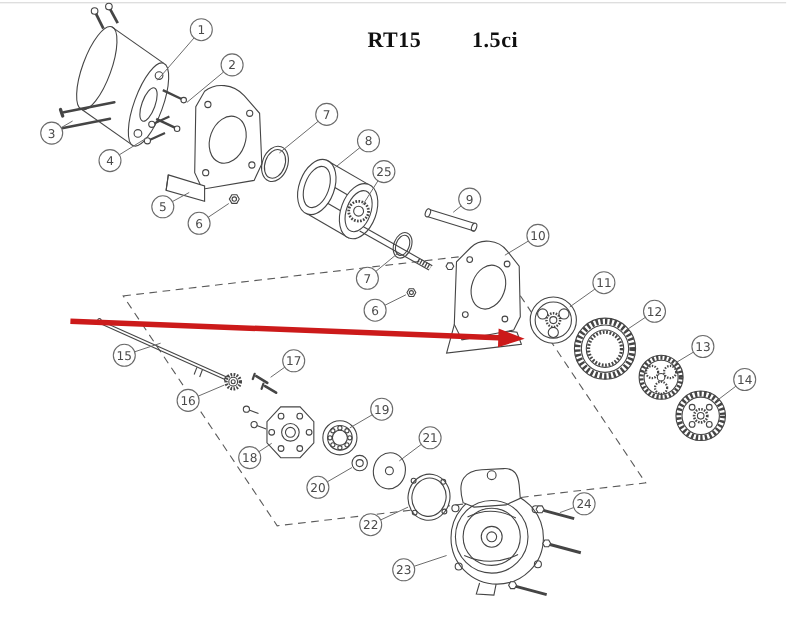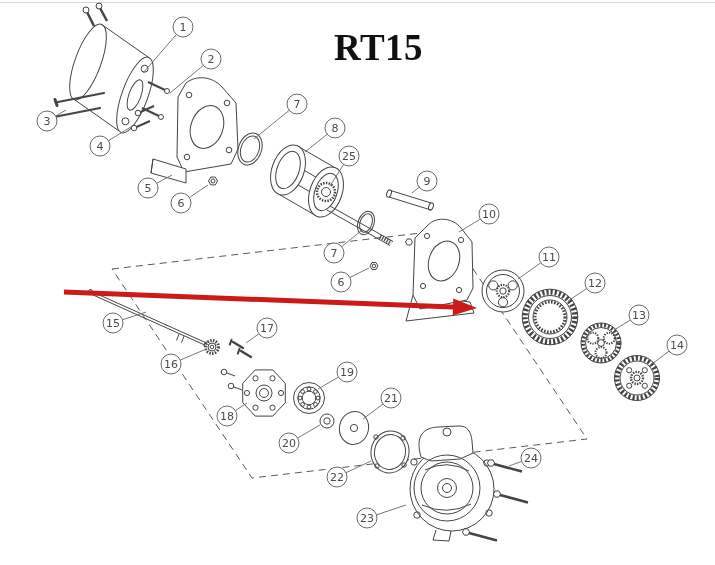--- a/index.html
+++ b/index.html
@@ -7,21 +7,21 @@
     --callout-color:#6a6a6a;
   }
   html,body{margin:0;padding:0;background:#ffffff;}
   #stage{
     position:relative;width:715px;height:565px;background:#ffffff;overflow:hidden;
     font-family:"Liberation Sans",sans-serif;
   }
   #top-border{position:absolute;top:2px;left:0;width:715px;height:1px;background:#d6d6d6;}
   #diagram-title{
     position:absolute;left:334px;top:26px;display:flex;gap:46px;
-    font-family:"Liberation Serif",serif;font-weight:bold;font-size:37px;color:#101010;
+    font-family:"Liberation Serif",serif;font-weight:bold;font-size:20px;color:#101010;
     letter-spacing:0.5px;white-space:pre;
   }
   svg{position:absolute;left:0;top:0;}
   svg .ln{fill:none;stroke:var(--line-color);stroke-width:1;}
   svg .lnf{fill:#ffffff;stroke:var(--line-color);stroke-width:1;}
   svg .fw{fill:#ffffff;stroke:none;}
   svg .leader{stroke:var(--callout-color);stroke-width:0.9;fill:none;}
   svg .callout-circle{fill:#ffffff;stroke:var(--callout-color);stroke-width:1;}
   svg .callout-text{
     fill:#4a4a4a;font-family:"DejaVu Sans",sans-serif;font-size:11px;
@@ -30,20 +30,21 @@
   svg .dash-boundary{fill:none;stroke:#5a5a5a;stroke-width:1;stroke-dasharray:7 5;}
 </style>
 </head>
 <body>
 
 <div id="stage">
   <div id="top-border"></div>
 
   <div id="diagram-title">
     <span>RT15</span>
+    <span>1.5ci</span>
   </div>
 
   <svg id="diagram-svg" width="715" height="565" viewBox="0 0 715 565" xmlns="http://www.w3.org/2000/svg">
 
     <path class="dash-boundary" d="M 112,269 L 447,230 L 587,439 L 252,478 Z"></path>
 
     <g>
       <line class="ln" x1="90" y1="290.8" x2="206" y2="342.8"></line>
       <line class="ln" x1="90" y1="293.6" x2="206" y2="345.6"></line>
       <ellipse class="lnf" cx="90" cy="292.2" rx="1.7" ry="2.7" transform="rotate(24 90 292.2)"></ellipse>

